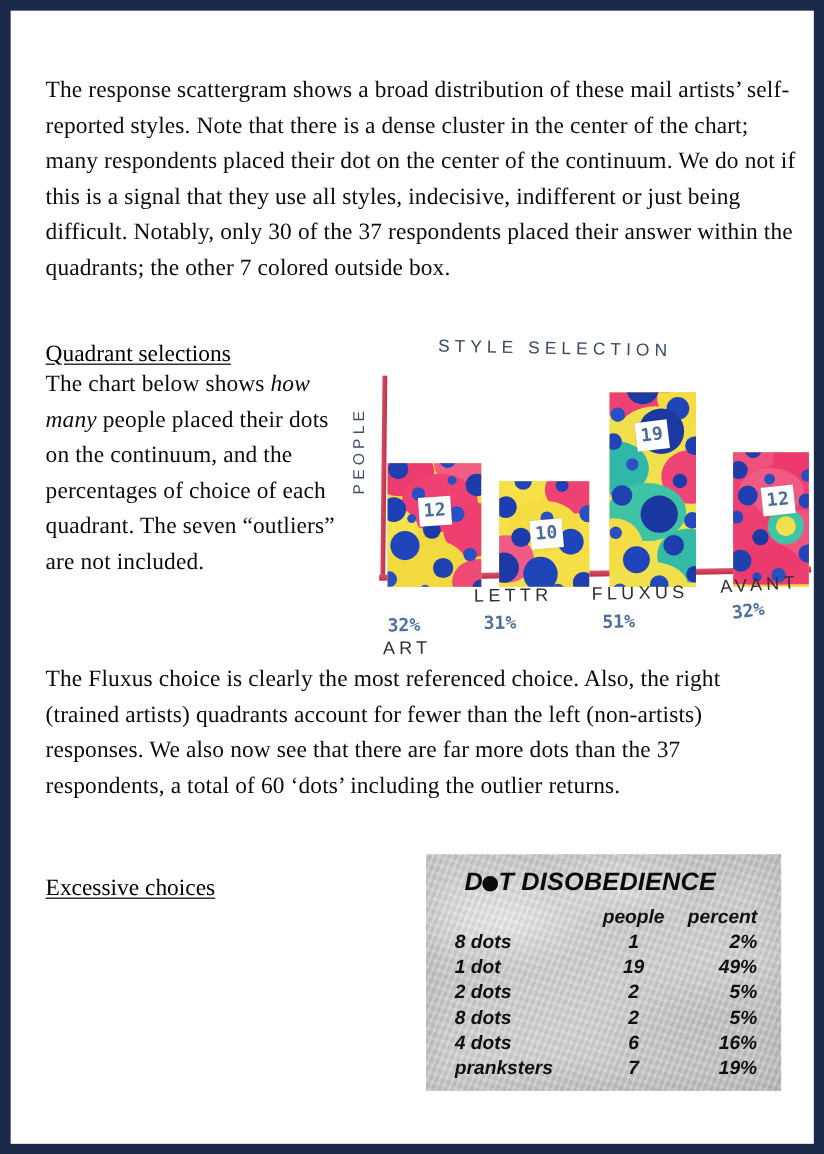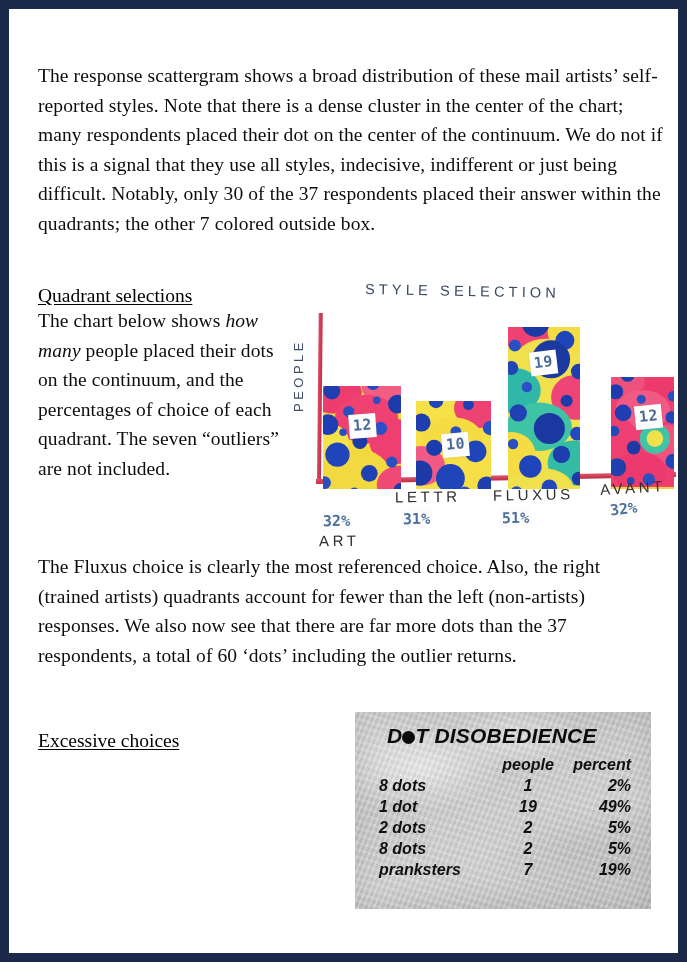--- a/index.html
+++ b/index.html
@@ -414,20 +414,25 @@
           <div class="dt-c1">2 dots</div>
           <div class="dt-c2">2</div>
           <div class="dt-c3">5%</div>
         </div>
         <div class="dt-row">
           <div class="dt-c1">8 dots</div>
           <div class="dt-c2">2</div>
           <div class="dt-c3">5%</div>
         </div>
         <div class="dt-row">
+          <div class="dt-c1">4 dots</div>
+          <div class="dt-c2">6</div>
+          <div class="dt-c3">16%</div>
+        </div>
+        <div class="dt-row">
           <div class="dt-c1">pranksters</div>
           <div class="dt-c2">7</div>
           <div class="dt-c3">19%</div>
         </div>
       </div>
     </div>
 
   </div>
 </div>
 

